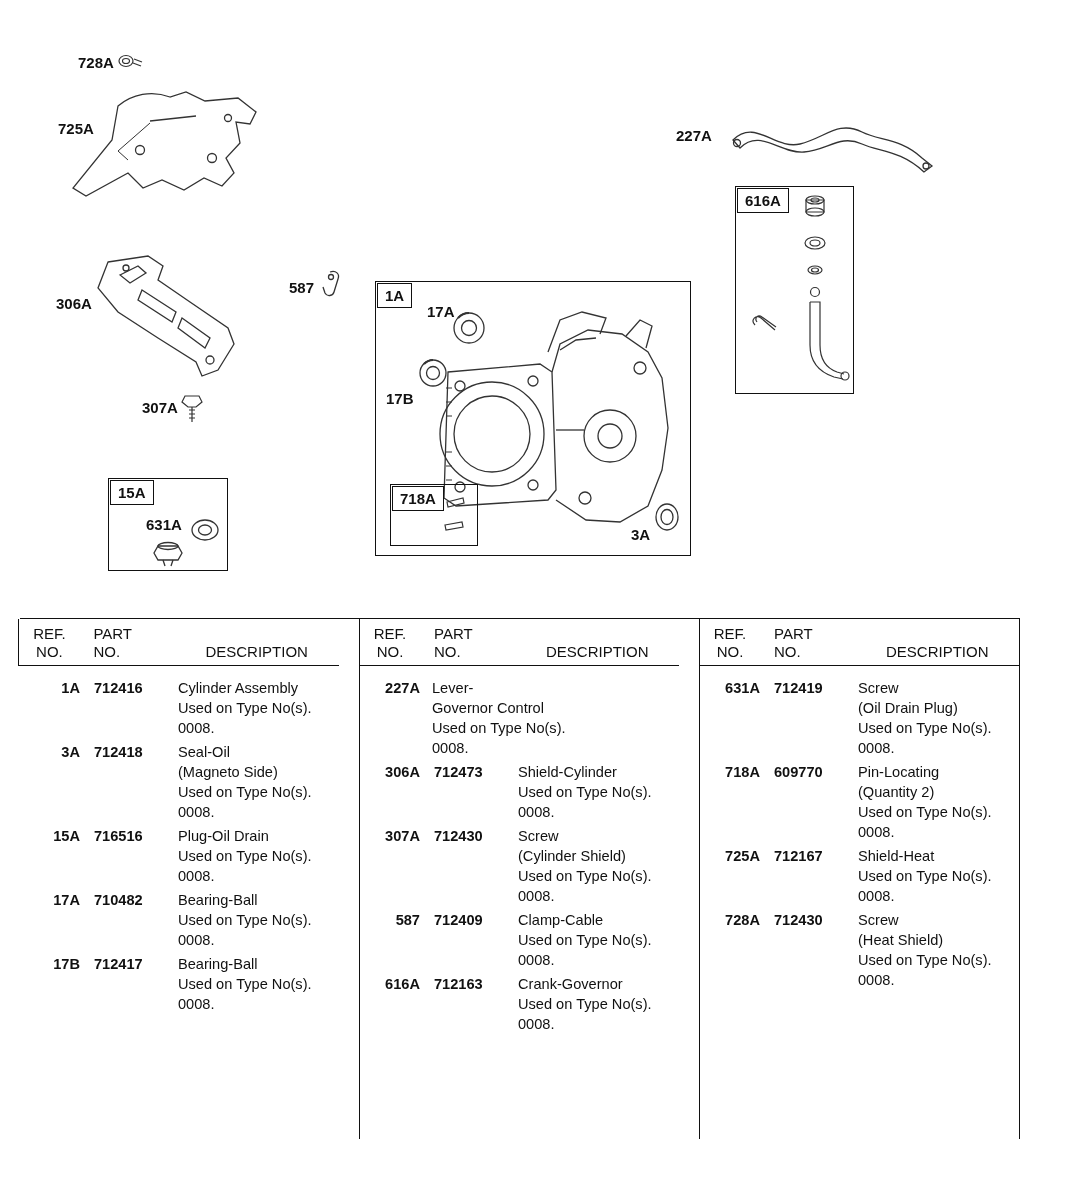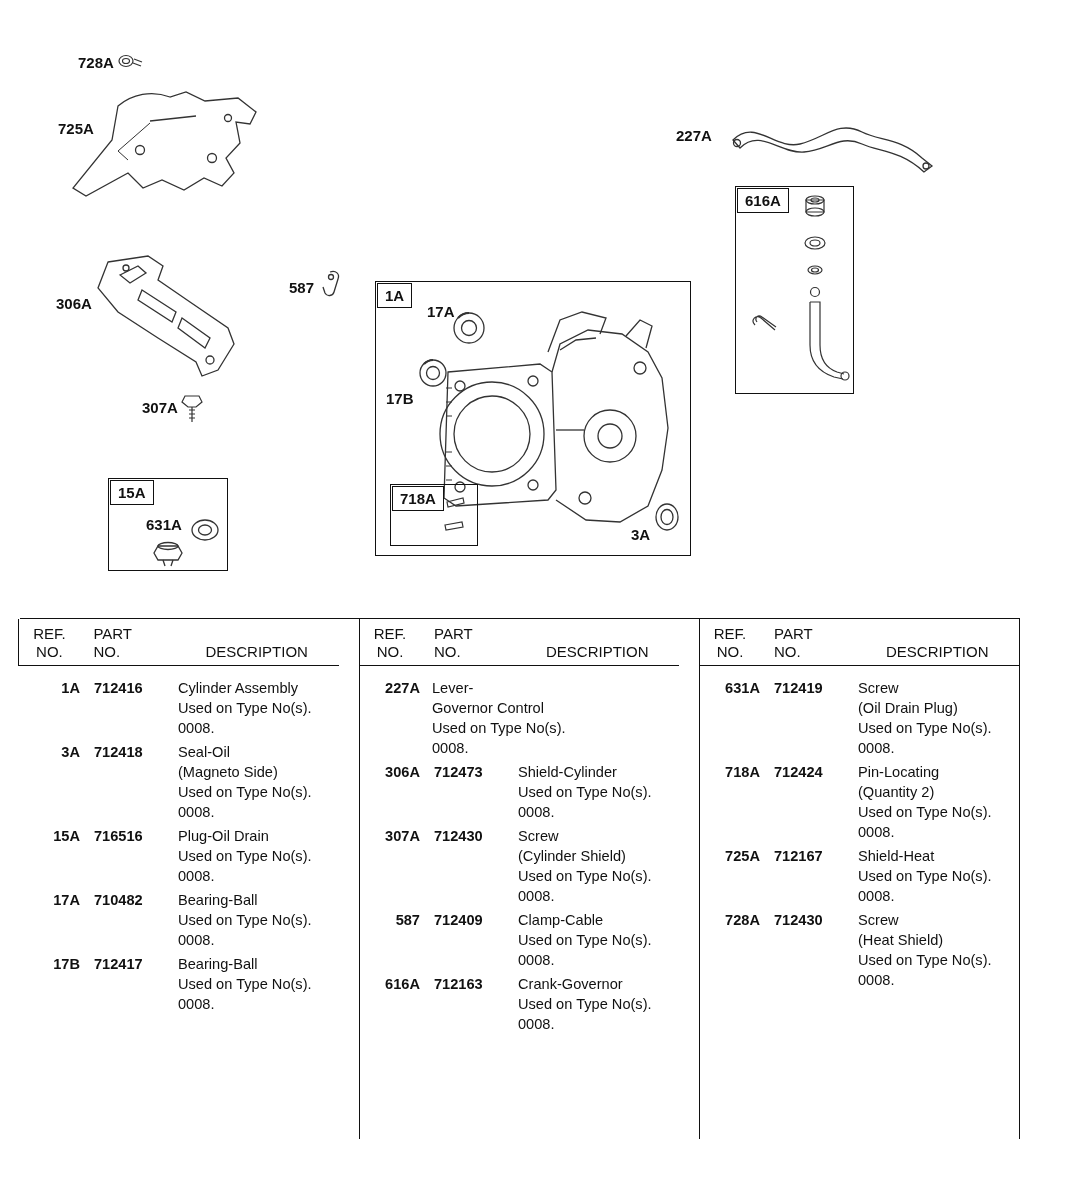--- a/index.html
+++ b/index.html
@@ -328,21 +328,21 @@
           <div class="tpart">712419</div>
           <div class="tdesc">
             <div>Screw</div>
             <div>(Oil Drain Plug)</div>
             <div>Used on Type No(s).</div>
             <div>0008.</div>
           </div>
         </div>
         <div class="trow">
           <div class="tref">718A</div>
-          <div class="tpart">712424</div>
+          <div class="tpart">609770</div>
           <div class="tdesc">
             <div>Pin-Locating</div>
             <div>(Quantity 2)</div>
             <div>Used on Type No(s).</div>
             <div>0008.</div>
           </div>
         </div>
         <div class="trow">
           <div class="tref">725A</div>
           <div class="tpart">712167</div>

